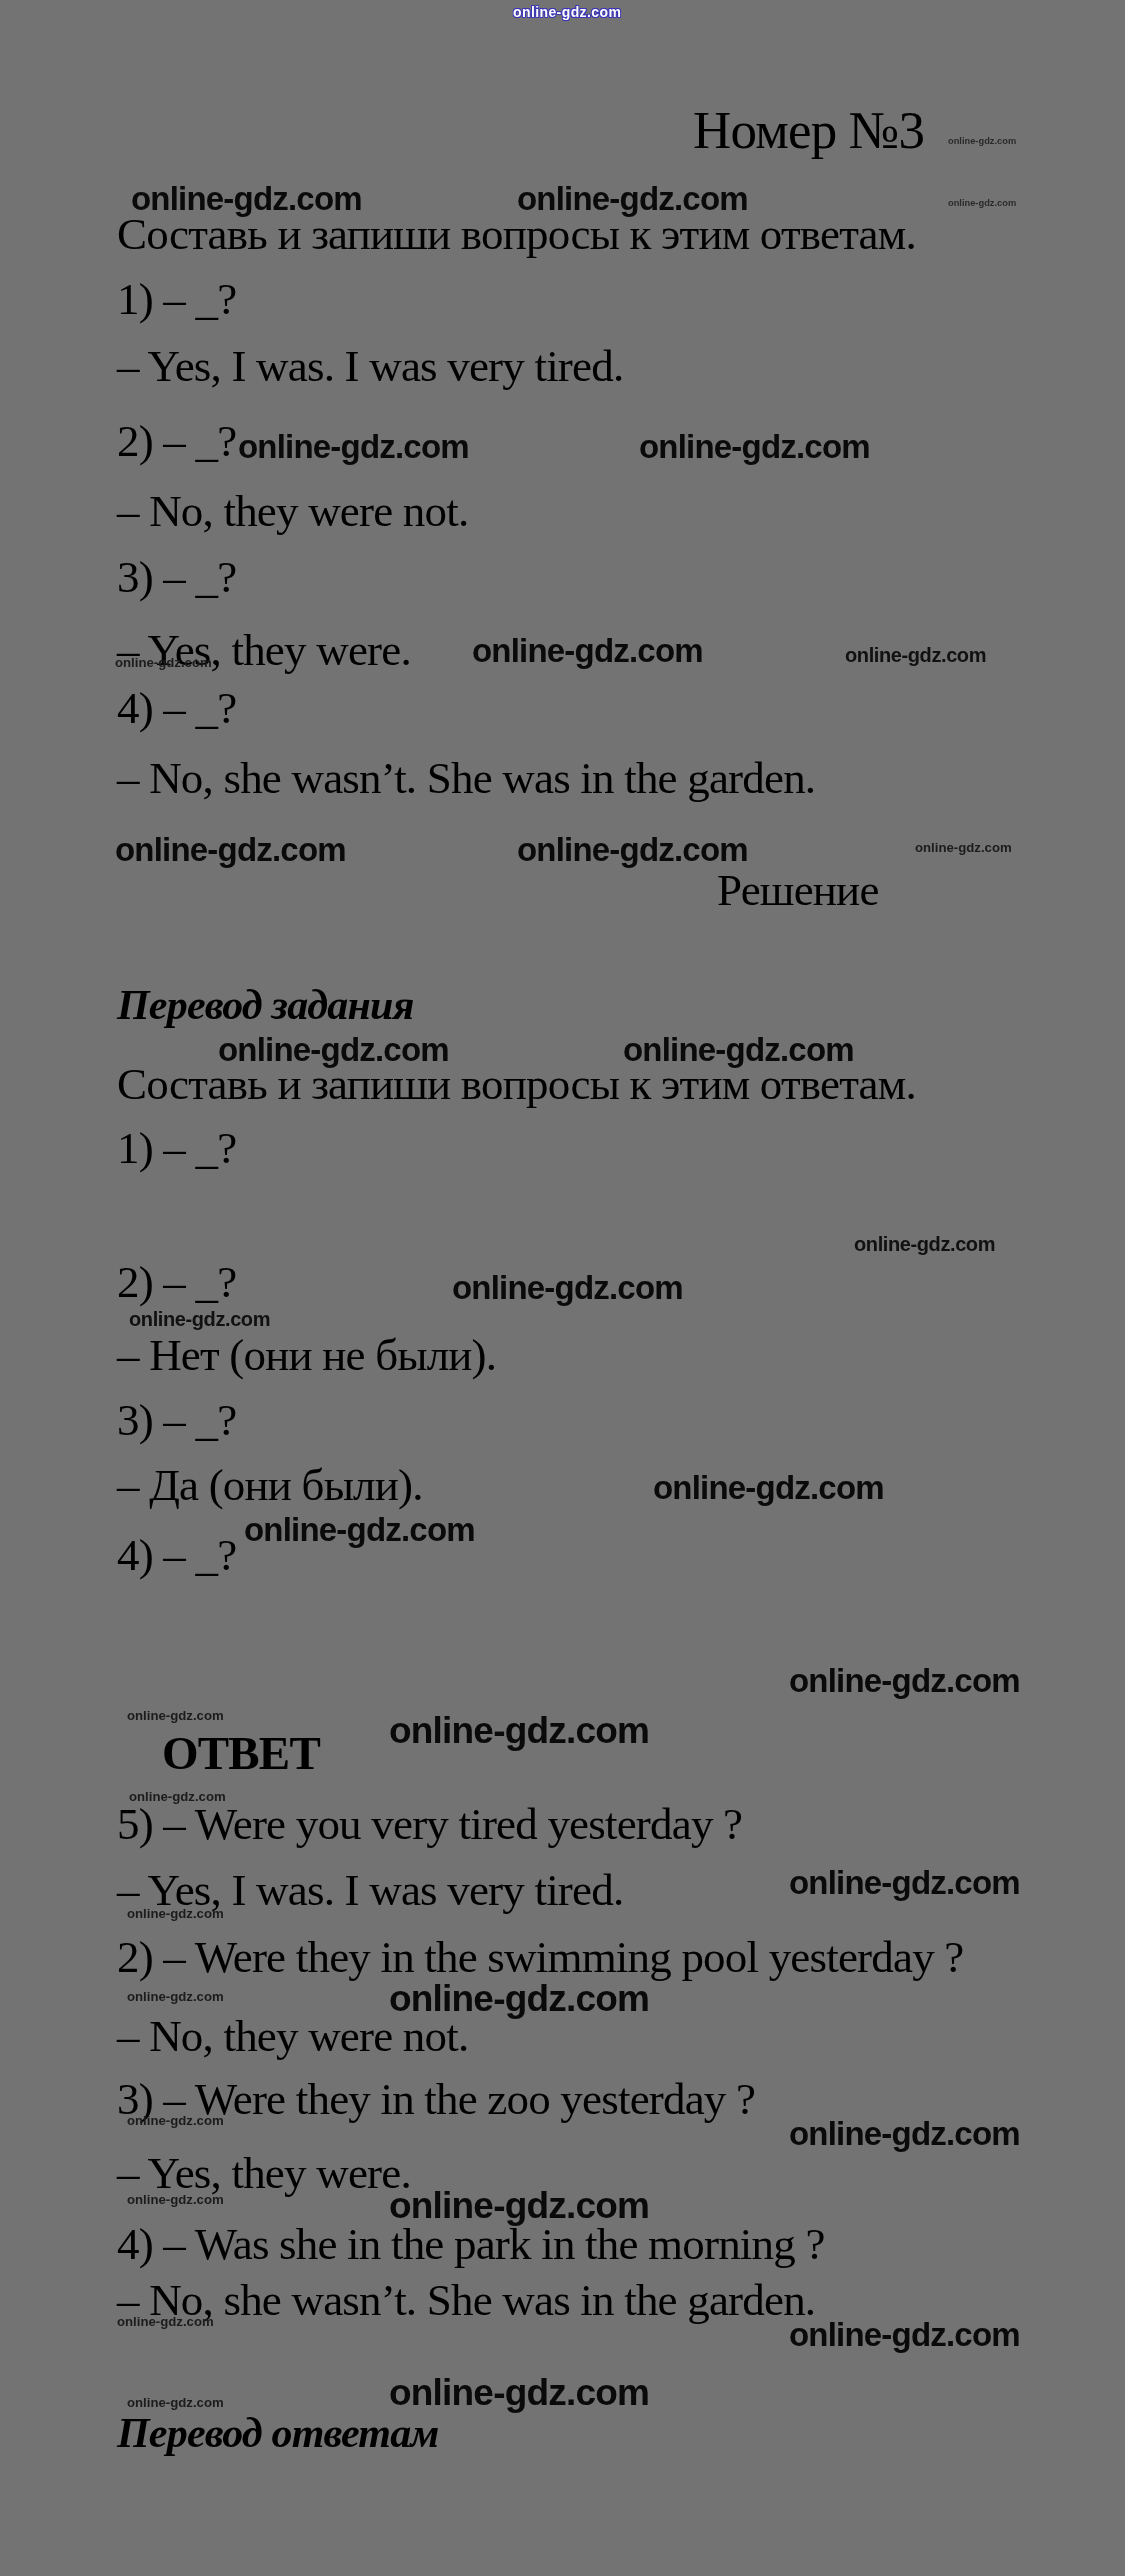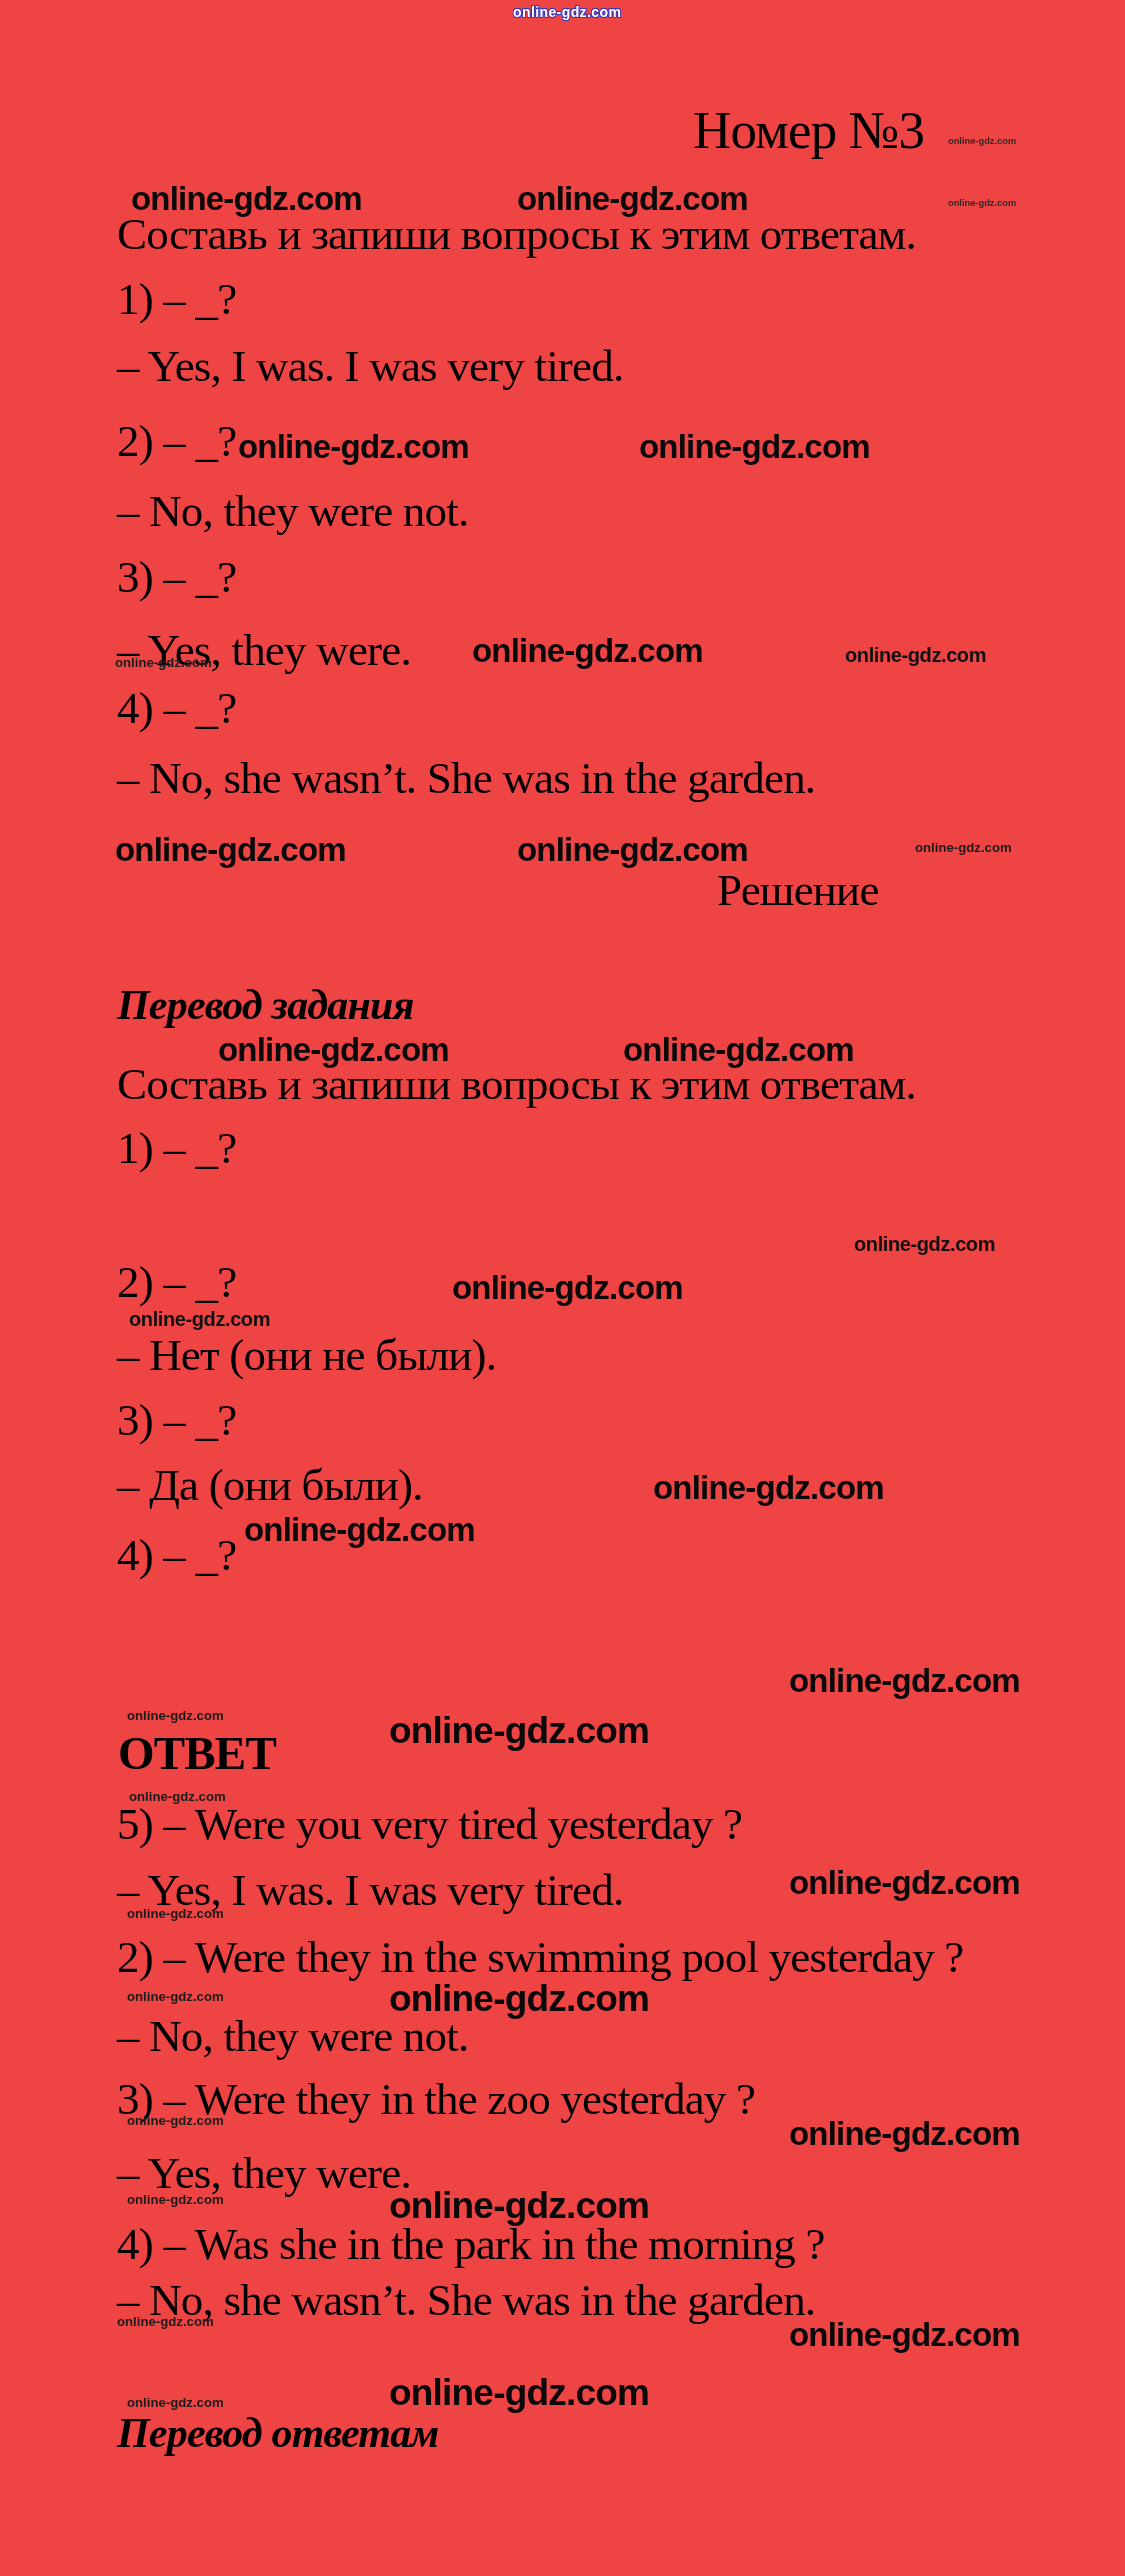--- a/index.html
+++ b/index.html
@@ -1,30 +1,30 @@
 <!DOCTYPE html>
 <html style="font-size:12.5px"><head>
 <meta charset="utf-8">
 <style>
   html,body{margin:0;padding:0;background:#ffffff;}
   #page{
     position:relative;
     width:1126px;height:2576px;
-    background:#ef4444;
+    background:#737373;
     overflow:hidden;
     font-family:"Liberation Serif","DejaVu Serif",serif;
     color:#000000;
   }
   .abs{position:absolute;white-space:nowrap;line-height:1;}
   
   .body-line{font-size:45px;letter-spacing:-0.8px;color:#000;}
   .doc-title{font-size:53px;letter-spacing:-0.8px;color:#000;}
   .section-label{font-size:45px;letter-spacing:-0.8px;color:#000;}
   .heading-italic{font-size:42px;font-weight:bold;font-style:italic;letter-spacing:-0.8px;color:#000;}
-  .heading-caps{font-size:47px;font-weight:bold;letter-spacing:-0.8px;color:#000;}
+  .heading-caps{font-size:47px;font-weight:bold;letter-spacing:-0.8px;color:#000;margin-left:44px;}
   
   .wm{font-family:"Liberation Sans","DejaVu Sans",sans-serif;color:#0a0a0a;}
   .wm-xl{font-size:37px;font-weight:600;letter-spacing:-0.8px;}
   .wm-big{font-size:33px;font-weight:600;letter-spacing:-0.8px;}
   .wm-med{font-size:20px;font-weight:600;letter-spacing:-0.4px;color:#111;}
   .wm-sm{font-size:13.2px;font-weight:600;color:#1c1c1c;}
   .wm-xs{font-size:9.3px;font-weight:600;color:#2a2a2a;}
   .wm-outline{
     font-size:14px;font-weight:bold;letter-spacing:0.4px;color:#ffffff;
     text-shadow:-0.8px 0 0 #3b35b8,0.8px 0 0 #3b35b8,0 -0.8px 0 #3b35b8,0 0.8px 0 #3b35b8,

